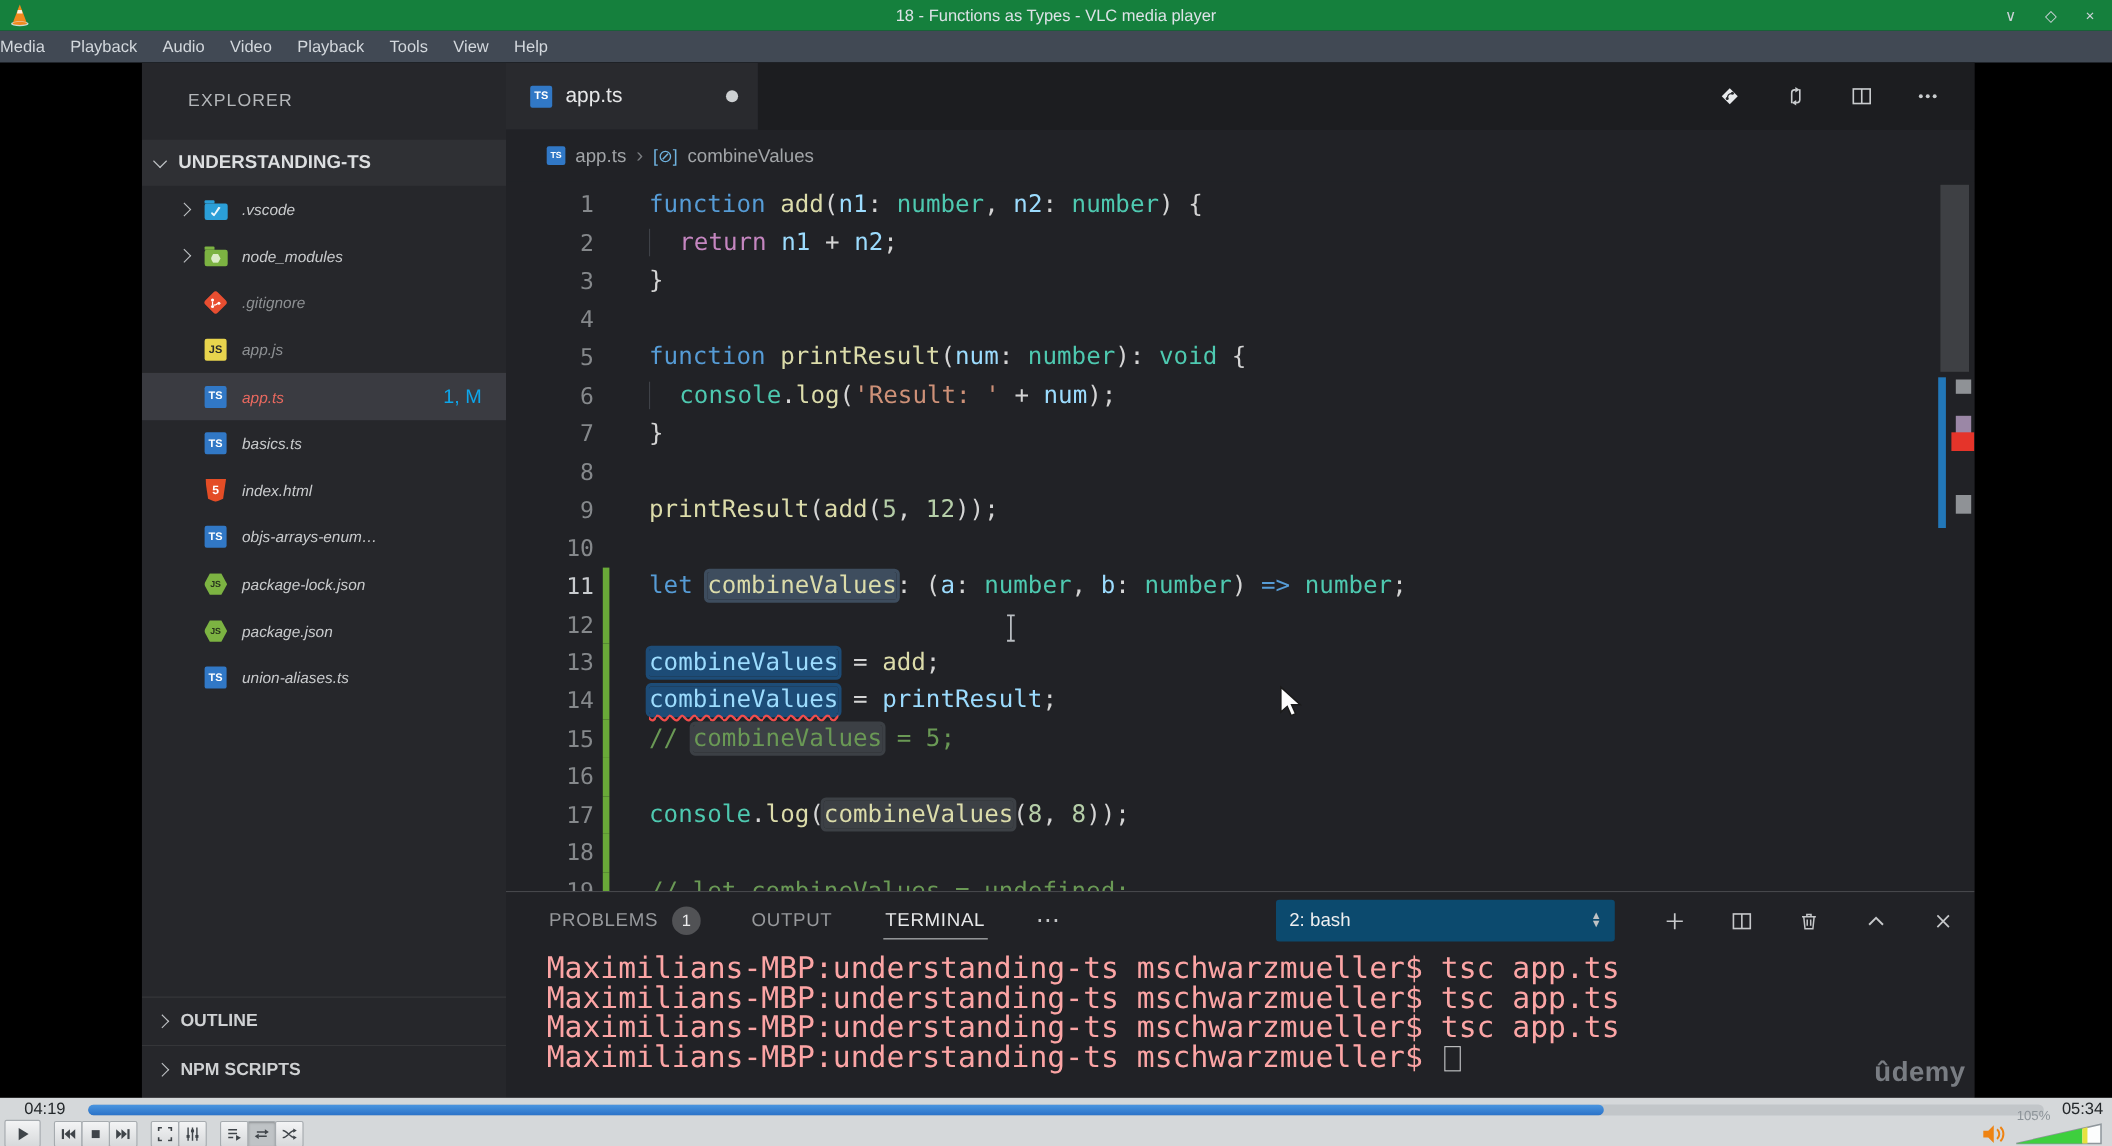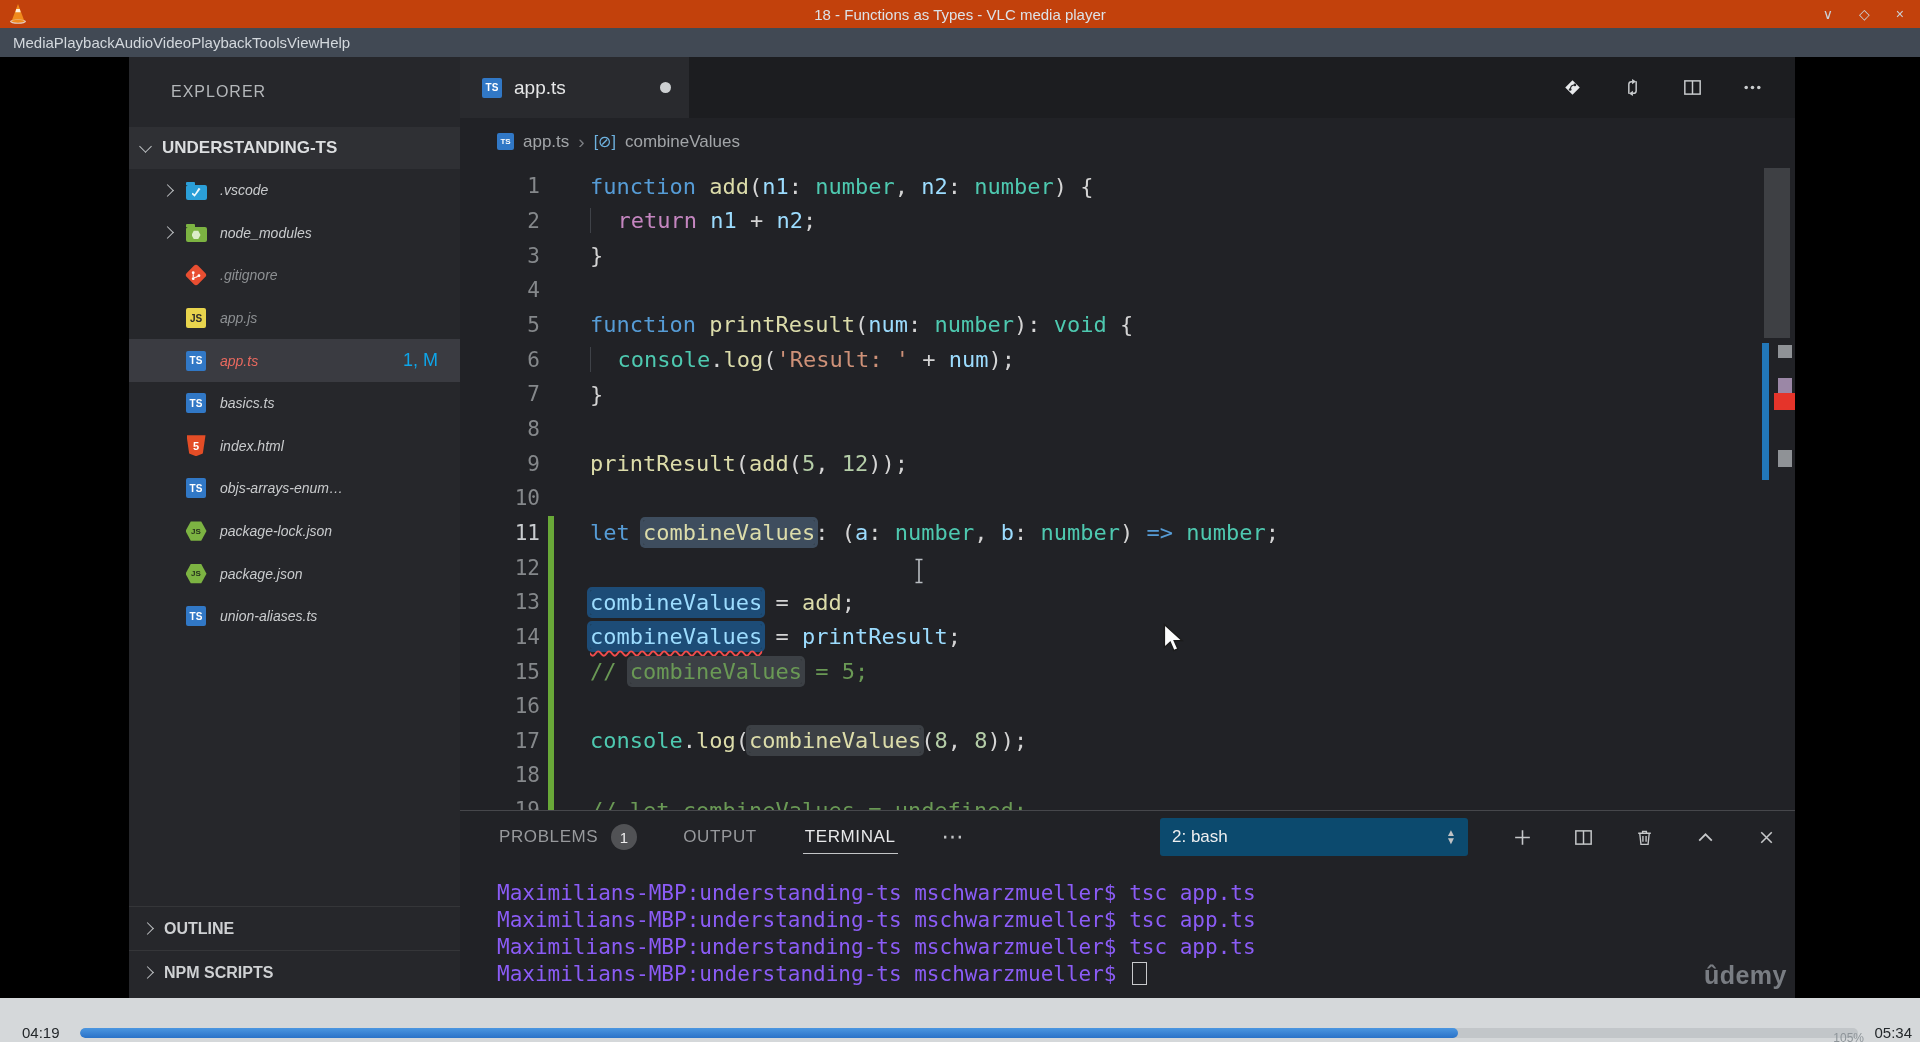--- a/index.html
+++ b/index.html
@@ -1,29 +1,29 @@
 <!DOCTYPE html>
 <html style="--c-git: #69a938; --c-err: #f14c4c; --c-err2: #e5342a; --c-modblue: #2277b8; --c-ts: #3178c6; --c-js: #e8d44d; --c-html: #e44d26; --c-gitfile: #e84e31; --c-node: #7cb342; --c-vlc_orange: #f08a1d; --c-seek_blue: #2e7ccc; --s-kw: #569cd6; --s-ct: #c586c0; --s-fn: #dcdcaa; --s-vr: #9cdcfe; --s-ty: #4ec9b0; --s-st: #ce9178; --s-nm: #b5cea8; --s-cm: #6a9955; --s-pl: #d4d4d4;"><head>
 <meta charset="utf-8">
 <style>
   html,body{margin:0;padding:0;background:#000;}
   .screen{position:relative;width:1920px;height:1042px;overflow:hidden;background:#000;
           font-family:"Liberation Sans",sans-serif;}
 
   
-  .titlebar{position:absolute;top:0;left:0;width:1920px;height:28px;background:#c2410c;
+  .titlebar{position:absolute;top:0;left:0;width:1920px;height:28px;background:#15803d;
             display:flex;align-items:center;}
   .cone{margin-left:8px;z-index:2;display:flex;}
   .vlc-title{position:absolute;left:0;right:0;text-align:center;color:#dde2e7;font-size:15px;}
   .winctl{margin-left:auto;display:flex;gap:26px;padding-right:16px;color:#ccd2d8;font-size:14px;z-index:2;}
   .winctl span{cursor:default;}
 
   
   .menubar{position:absolute;top:28px;left:0;width:1920px;height:29px;background:#414954;
-           display:flex;align-items:center;padding-left:13px;box-sizing:border-box;
+           display:flex;align-items:center;gap:23px;box-sizing:border-box;
            color:#d3d8dd;font-size:15px;}
 
   
   .video{position:absolute;top:57px;left:0;width:1920px;height:941px;background:#000;}
   .vscode{position:absolute;left:129px;top:0;width:1666px;height:941px;background:#212226;overflow:hidden;}
 
   
   .sidebar{position:absolute;left:0;top:0;width:331px;height:941px;background:#26272b;}
   .expl-title{height:70px;display:flex;align-items:center;padding-left:42px;color:#b4b7ba;
               font-size:16px;letter-spacing:1px;}
@@ -127,29 +127,29 @@
   .pmore{color:#c3c5c7;font-size:22px;letter-spacing:3px;margin-right:10px;}
   .shellsel{margin-left:auto;width:308px;height:38px;background:#0c4a6e;border-radius:3px;
             display:flex;align-items:center;padding:0 12px;box-sizing:border-box;
             color:#eeeff0;font-size:17px;}
   .selarrows{margin-left:auto;display:flex;flex-direction:column;align-items:center;
              color:#c0c2c4;font-size:10px;line-height:8px;}
   .picons{display:flex;align-items:center;gap:40px;margin-left:44px;padding-right:18px;color:#c6c8ca;}
   .picons .aic{display:flex;}
   .picons svg{width:21px;height:21px;}
   .term{position:absolute;top:56px;left:37px;right:6px;font-family:"DejaVu Sans Mono",monospace;
-        font-size:21px;line-height:27px;color:#8b5cf6;white-space:pre;margin-top:13px;}
+        font-size:27px;line-height:27px;color:#fca5a5;white-space:pre;}
   .tcursor{display:inline-block;width:13px;height:21px;border:1.5px solid #c9cacc;
            vertical-align:-4px;margin-left:3px;}
   .watermark{position:absolute;right:8px;bottom:8px;font-size:25px;font-weight:700;
              color:rgba(195,200,207,.55);letter-spacing:.5px;}
 
   
   .bottombar{position:absolute;top:998px;left:0;width:1920px;height:44px;background:#d5d8da;}
-  .seekrow{height:17px;display:flex;align-items:center;padding:2px 8px 0 22px;gap:12px;margin-top:24px;}
+  .seekrow{height:17px;display:flex;align-items:center;padding:2px 8px 0 22px;gap:12px;}
   .time{font-size:15px;color:#24282b;width:46px;flex:none;}
   .time.tr{text-align:right;width:42px;}
   .seek{flex:1;height:10px;border-radius:5px;background:#c2c6c9;position:relative;overflow:hidden;}
   .seekfill{height:100%;border-radius:5px;background:linear-gradient(#4b96e0,#2a72c8);}
   .ctr{height:27px;display:flex;align-items:center;padding-left:4px;position:relative;}
   .grp{display:flex;margin-right:13px;}
   .vlc-btn{width:26px;height:24px;border:1px solid #a6abaf;border-radius:2px;
            background:linear-gradient(#f3f4f5,#d7d9db);display:flex;align-items:center;
            justify-content:center;margin-right:-1px;color:#3f4449;box-sizing:border-box;}
   .vlc-btn.big{width:33px;height:25px;}

